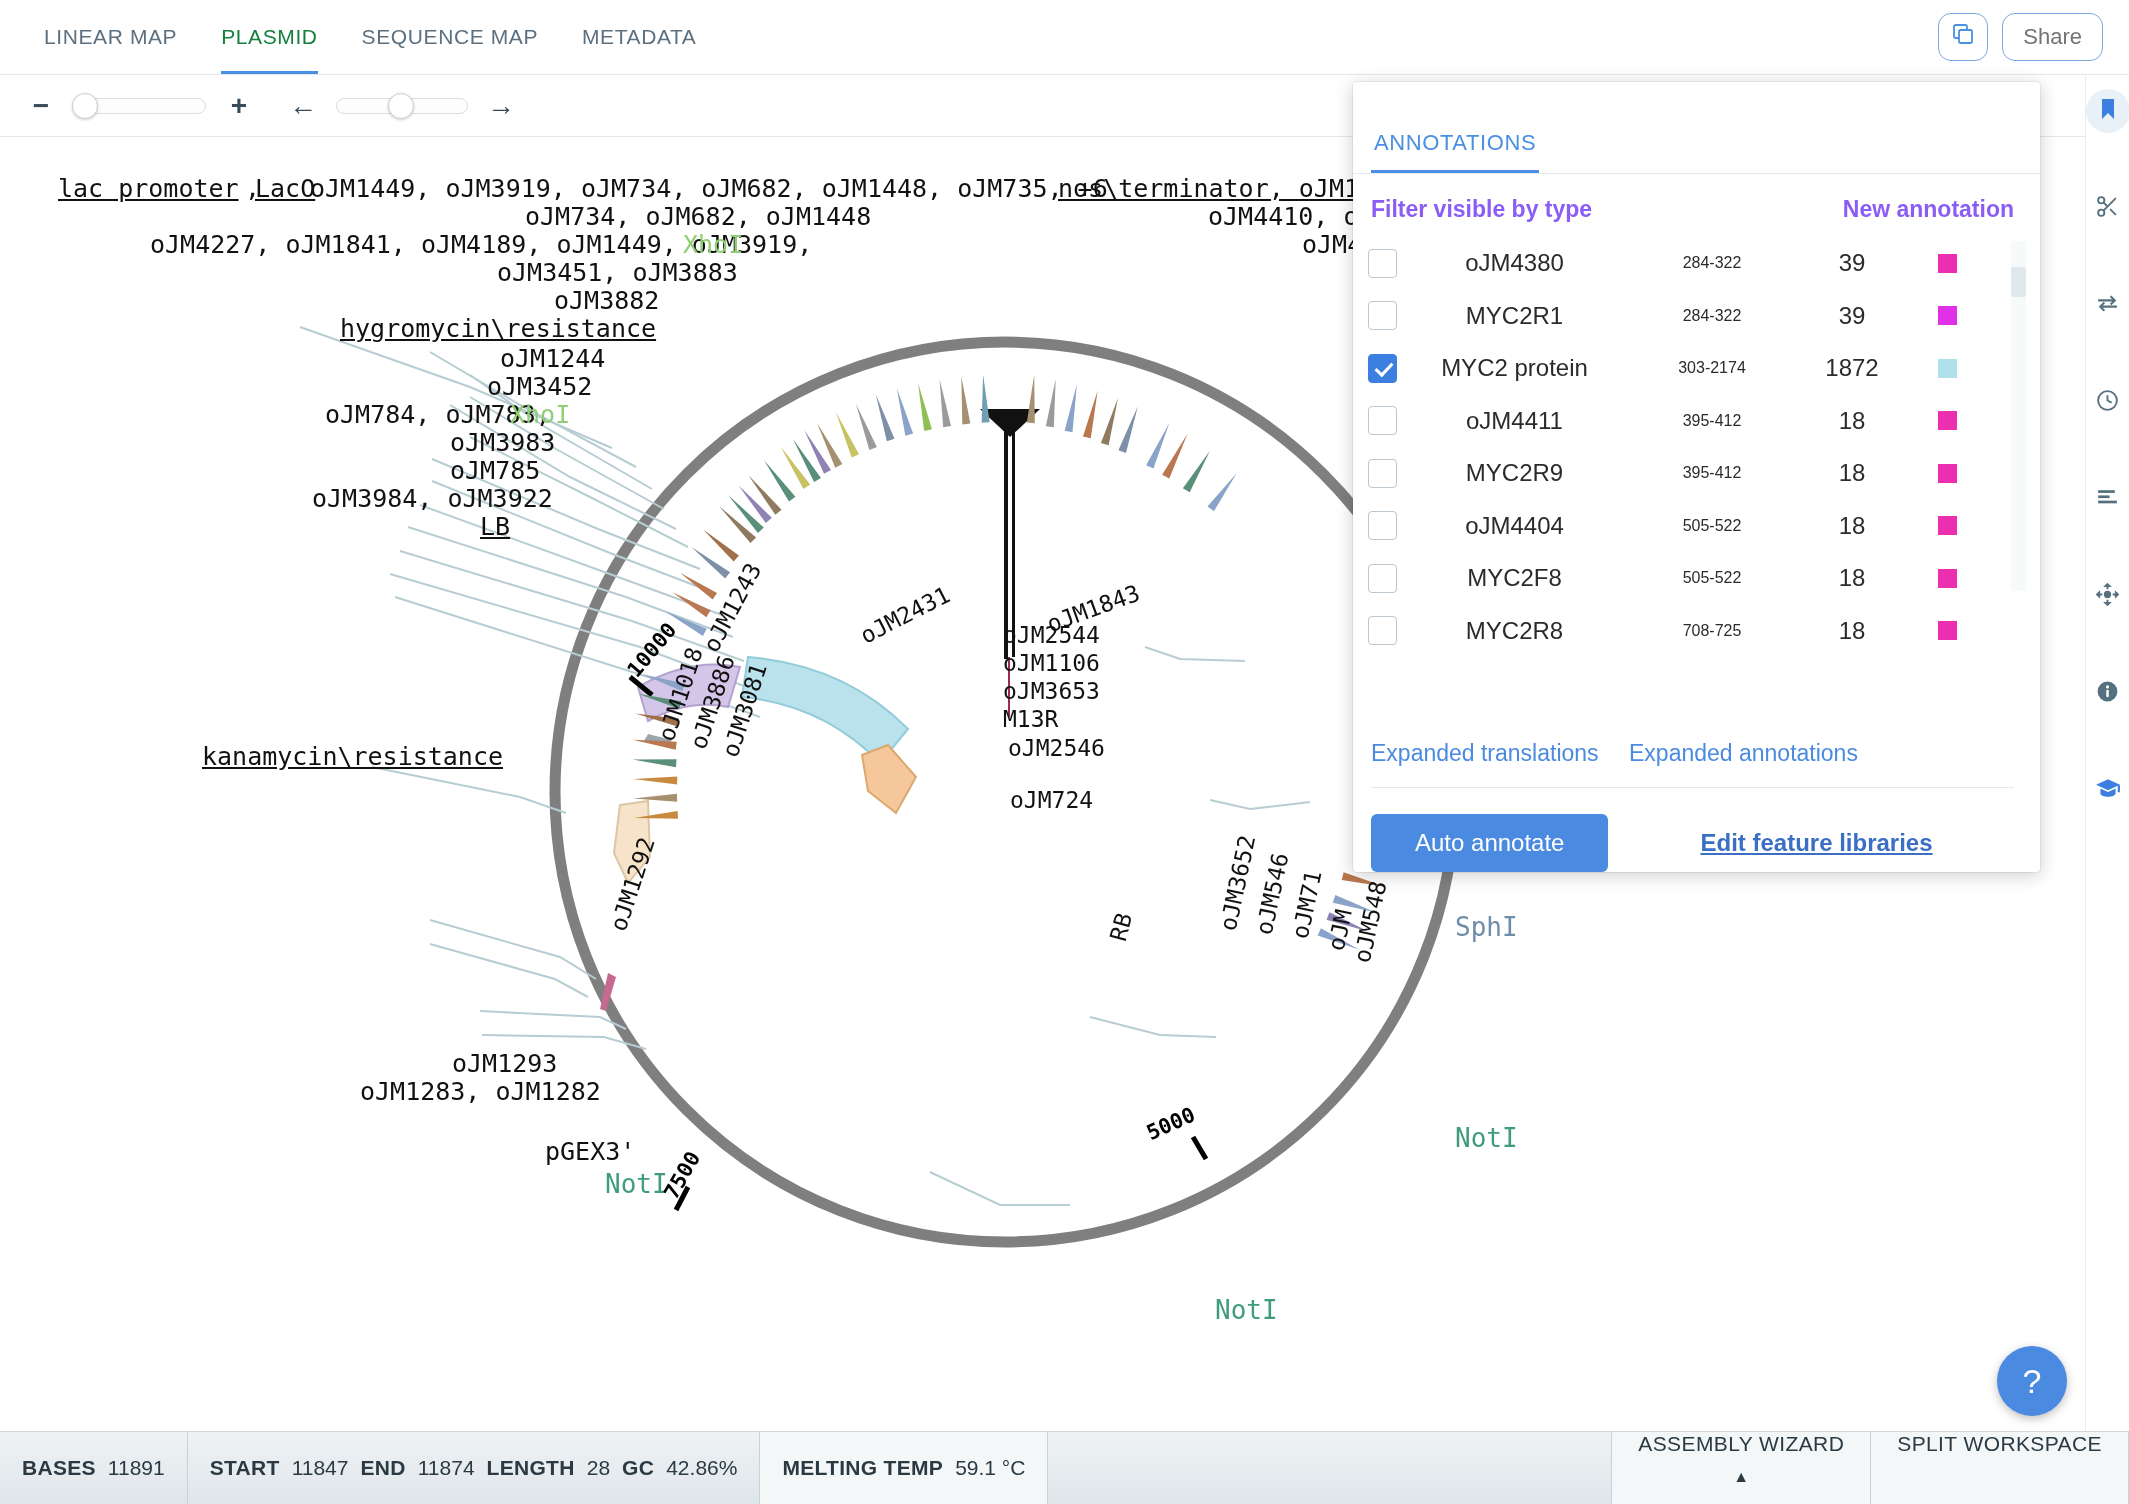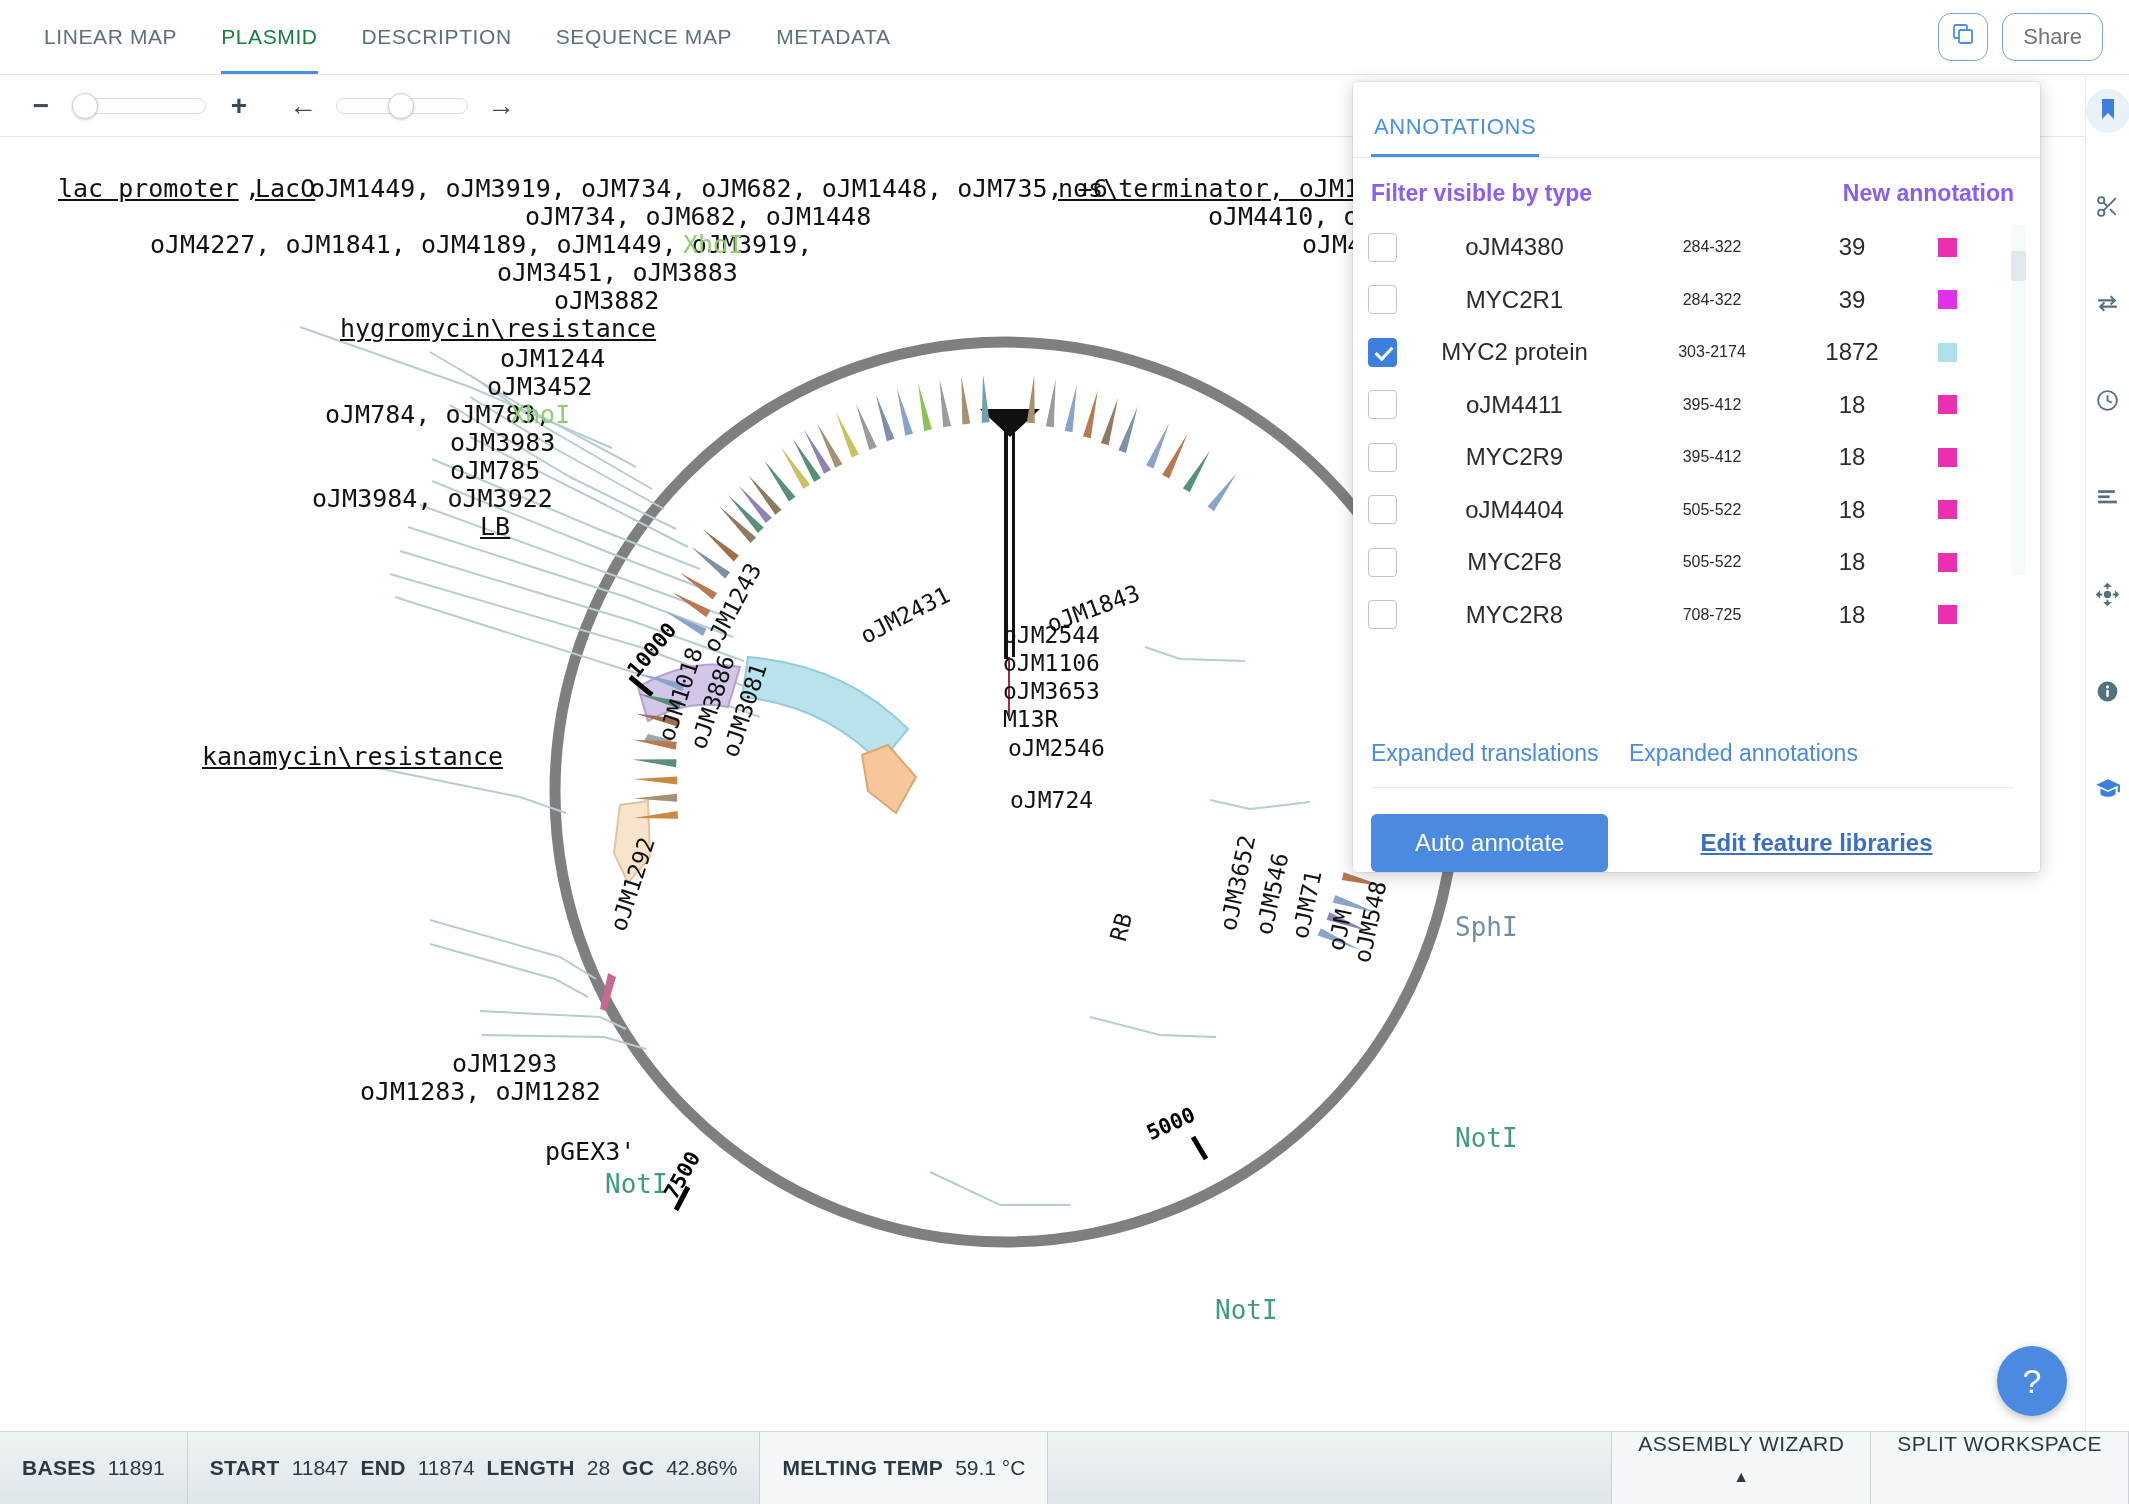--- a/index.html
+++ b/index.html
@@ -71,21 +71,21 @@
   .lbl.small { font-size: 23px; }
   .lbl.tick { font-size: 21px; font-weight: bold; color: #000; }
 
   
   .panel {
     position: absolute; left: 1353px; top: 82px; width: 687px; height: 790px;
     background: #fff; border-radius: 4px;
     box-shadow: 0 3px 18px rgba(16,22,26,.22), 0 0 0 1px rgba(16,22,26,.06);
     display: flex; flex-direction: column;
   }
-  .panel-tabs { height: 76px; border-bottom: 1px solid #e6eaee; display: flex; align-items: flex-end; padding-left: 18px; }
+  .panel-tabs { height: 92px; border-bottom: 1px solid #e6eaee; display: flex; align-items: flex-end; padding-left: 18px; }
   .panel-tab {
     font-size: 22px; color: #4a90e2; letter-spacing: .6px; padding: 0 3px 14px 3px;
     border-bottom: 3px solid #4a90e2; cursor: pointer;
   }
   .panel-links { display: flex; align-items: center; padding: 22px 26px 14px 18px; }
   .plink { font-size: 23px; color: #8b5cf6; font-weight: bold; cursor: pointer; }
   .plink.right { margin-left: auto; }
 
   .ann-list { position: relative; flex: 1 1 auto; overflow: hidden; padding-left: 5px; }
   .ann-row { display: flex; align-items: center; height: 52.5px; padding: 0 30px 0 10px; }
@@ -157,21 +157,20 @@
 </style>
 </head>
 <body>
 
 <div id="app">
 
   <div class="tabbar">
     <div class="tabs">
       <div class="tab">LINEAR MAP</div>
       <div class="tab active">PLASMID</div>
-      <div class="tab">DESCRIPTION</div>
       <div class="tab">SEQUENCE MAP</div>
       <div class="tab">METADATA</div>
     </div>
     <div class="topright">
       <div class="btn-outline btn-icon-only">
         <span>
           <svg width="24" height="24" viewBox="0 0 24 24" fill="none" stroke="#4a90e2" stroke-width="1.8">
             <rect x="3" y="3" width="13" height="13" rx="1.5"></rect>
             <rect x="8" y="8" width="13" height="13" rx="1.5" fill="#fff"></rect>
           </svg>

